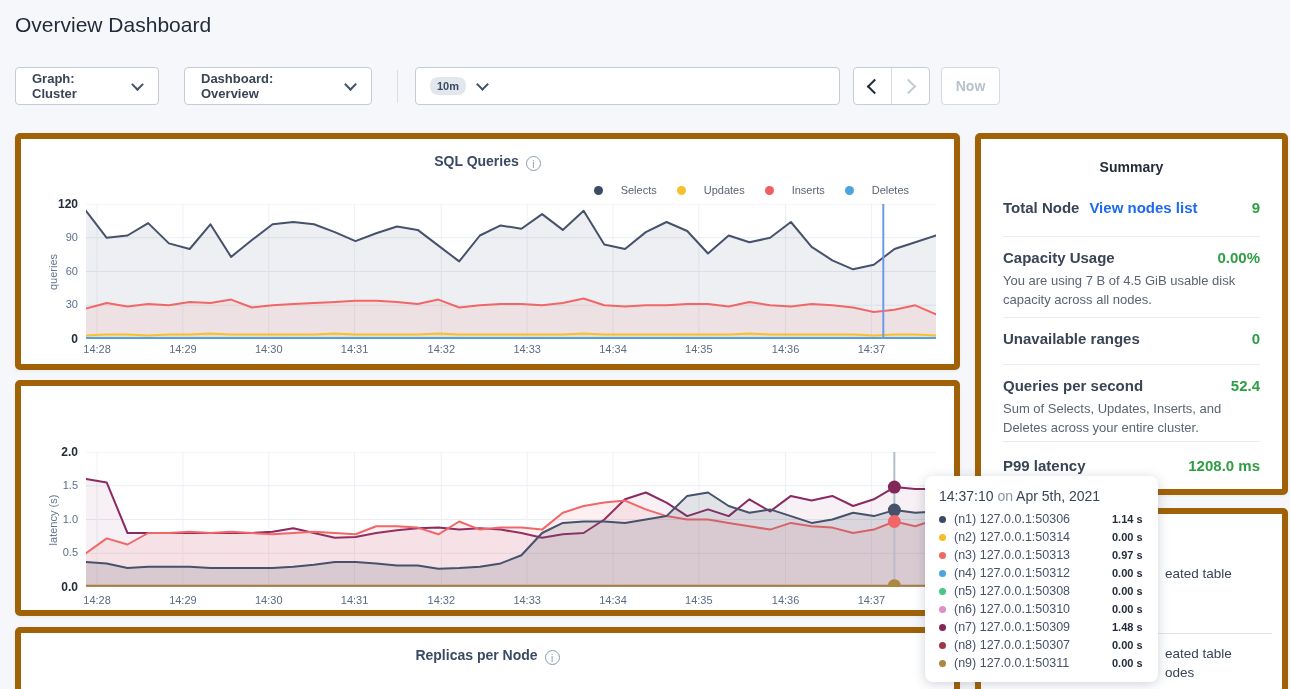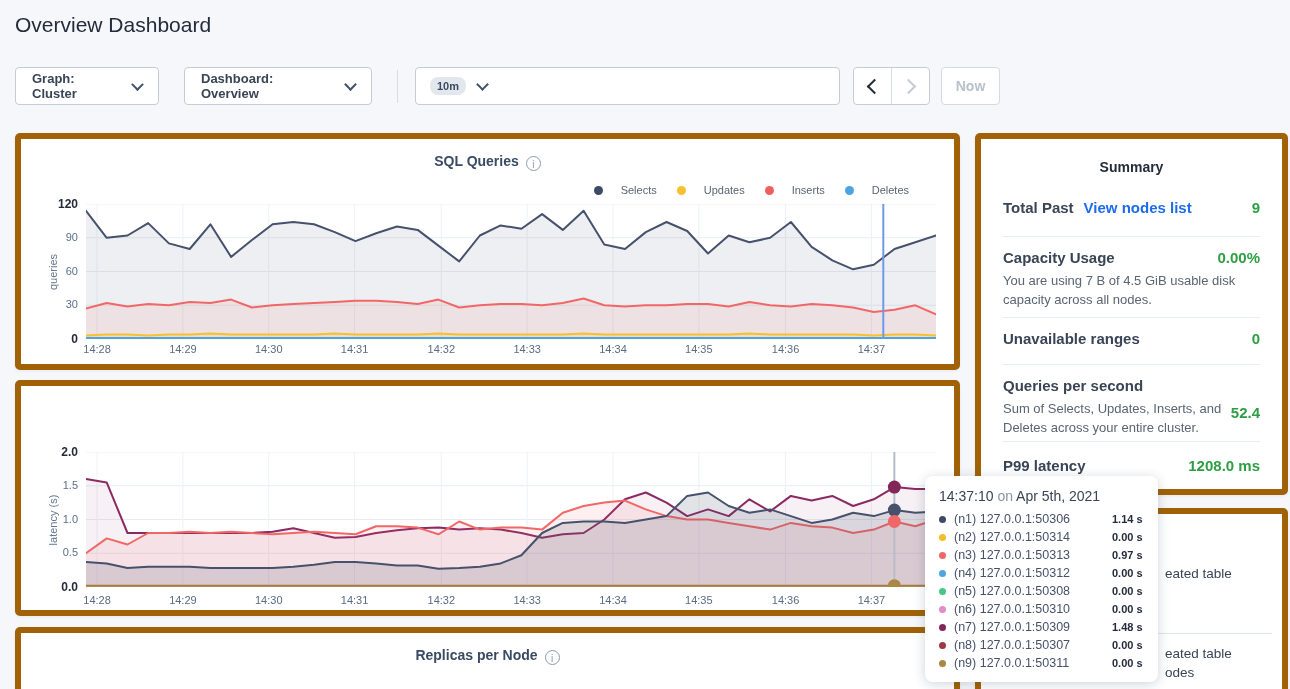--- a/index.html
+++ b/index.html
@@ -219,40 +219,40 @@
   <div class="card" id="chart2" style="left:15px;top:627px;width:945px;height:100px;">
     <div class="chart-title">
       <span>Replicas per Node</span><span class="info-icon">i</span>
     </div>
   </div>
 
   <div class="card" style="left:975px;top:133px;width:313px;height:362px;">
     <div class="summary-title">Summary</div>
 
     <div class="srow" style="top:60px;">
-      <span class="slabel">Total Past</span>
+      <span class="slabel">Total Node</span>
       <a class="slink" href="#">View nodes list</a>
       <span class="sval">9</span>
     </div>
     <div class="sdiv" style="top:97px;"></div>
 
     <div class="srow" style="top:110px;">
       <span class="slabel">Capacity Usage</span>
       <span class="sval">0.00%</span>
     </div>
     <div class="ssub" style="top:132px;">You are using 7 B of 4.5 GiB usable disk capacity across all nodes.</div>
     <div class="sdiv" style="top:178px;"></div>
 
     <div class="srow" style="top:191px;">
       <span class="slabel">Unavailable ranges</span>
       <span class="sval">0</span>
     </div>
     <div class="sdiv" style="top:225px;"></div>
 
-    <div class="srow" style="top:238px;flex-direction:column;">
+    <div class="srow" style="top:238px;">
       <span class="slabel">Queries per second</span>
       <span class="sval">52.4</span>
     </div>
     <div class="ssub" style="top:260px;">Sum of Selects, Updates, Inserts, and Deletes across your entire cluster.</div>
     <div class="sdiv" style="top:302px;"></div>
 
     <div class="srow" style="top:318px;">
       <span class="slabel">P99 latency</span>
       <span class="sval">1208.0 ms</span>
     </div>

